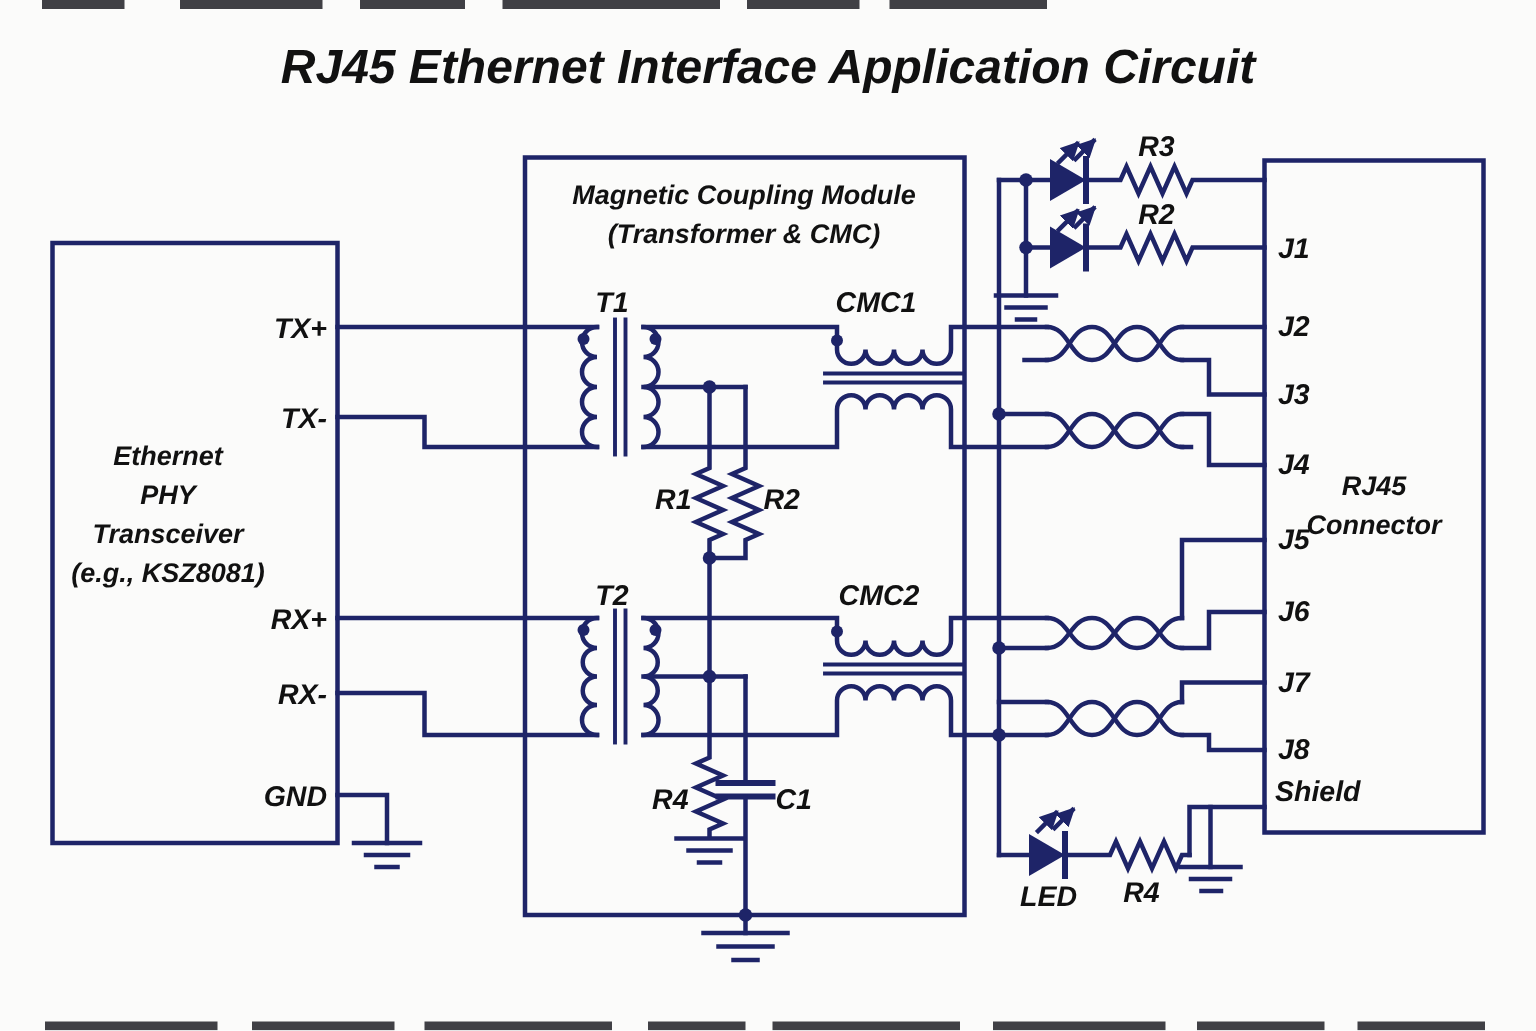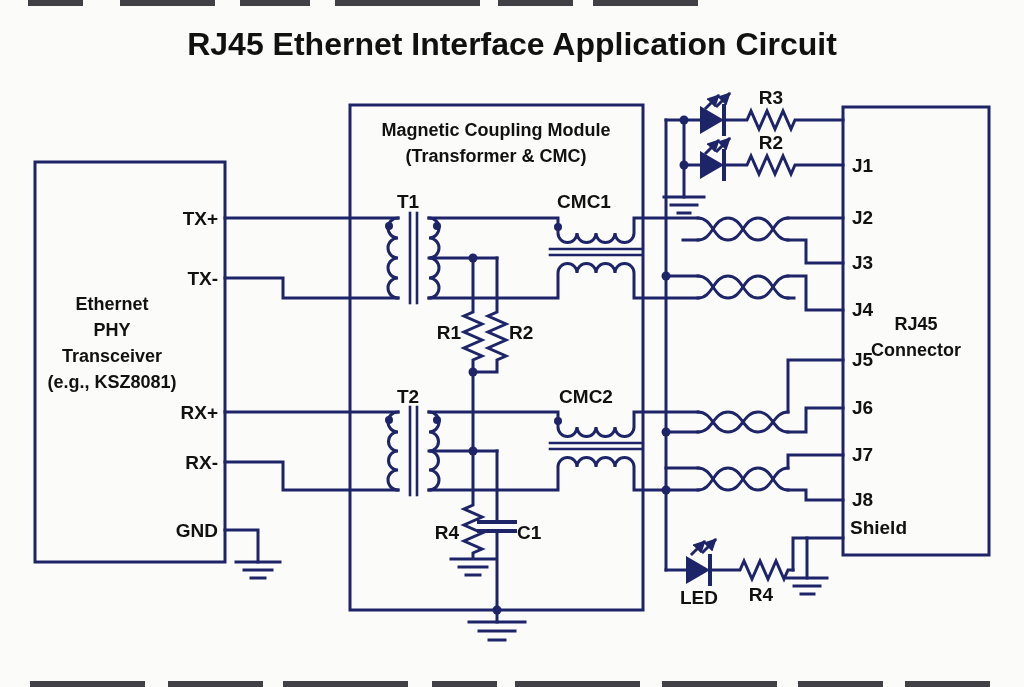--- a/index.html
+++ b/index.html
@@ -1,18 +1,18 @@
 <!DOCTYPE html>
 <html style="--wire: #1e2468; --ink: #111111; --bg: #fbfbfa;"><head>
 <meta charset="utf-8">
 <style>
   :root{ --wire:#1e2468; --ink:#111111; --bg:#fbfbfa; }
   html,body{margin:0;padding:0;background:#ffffff;}
   .stage{position:relative;width:1024px;height:687px;background:var(--bg);overflow:hidden;
-         font-family:"Liberation Sans",sans-serif;}
+         font-family:"Liberation Sans",sans-serif;font-style:italic;}
   svg{display:block;}
   svg text{fill:var(--ink);font-weight:bold;font-family:"Liberation Sans",sans-serif;}
   .title{font-size:32px;}
   .lbl{font-size:19px;}
   .blbl{font-size:18px;}
   .w{fill:none;stroke:var(--wire);stroke-width:3;stroke-linecap:square;stroke-linejoin:miter;}
   .thin{stroke-width:2.6;}
   .thick{stroke-width:4;}
   .box{fill:none;stroke:var(--wire);stroke-width:3;}
   .f{fill:var(--wire);stroke:none;}

